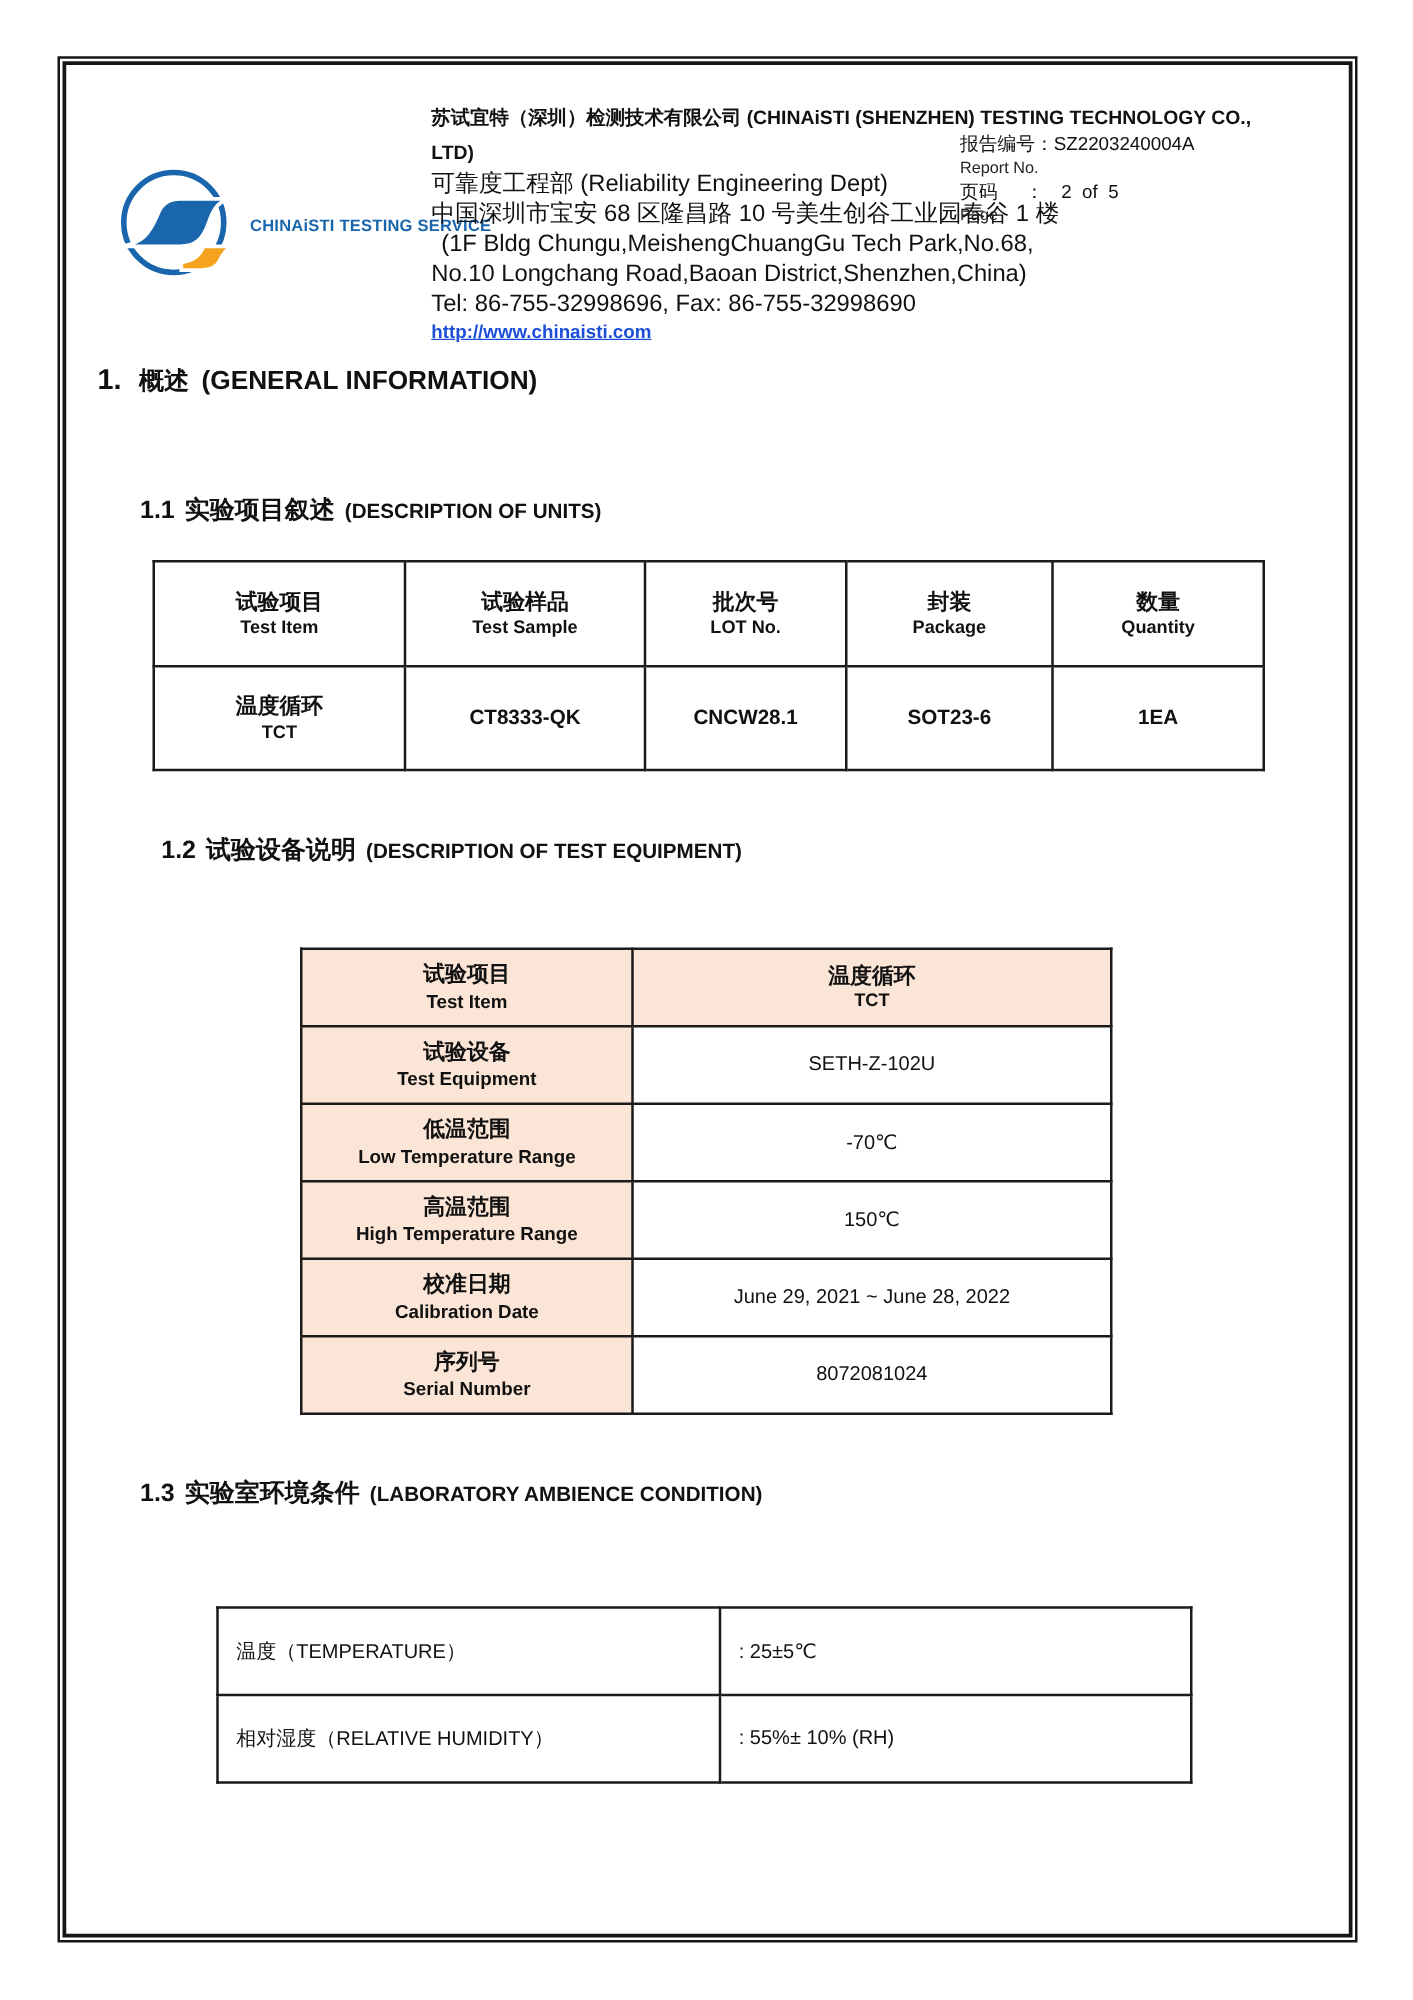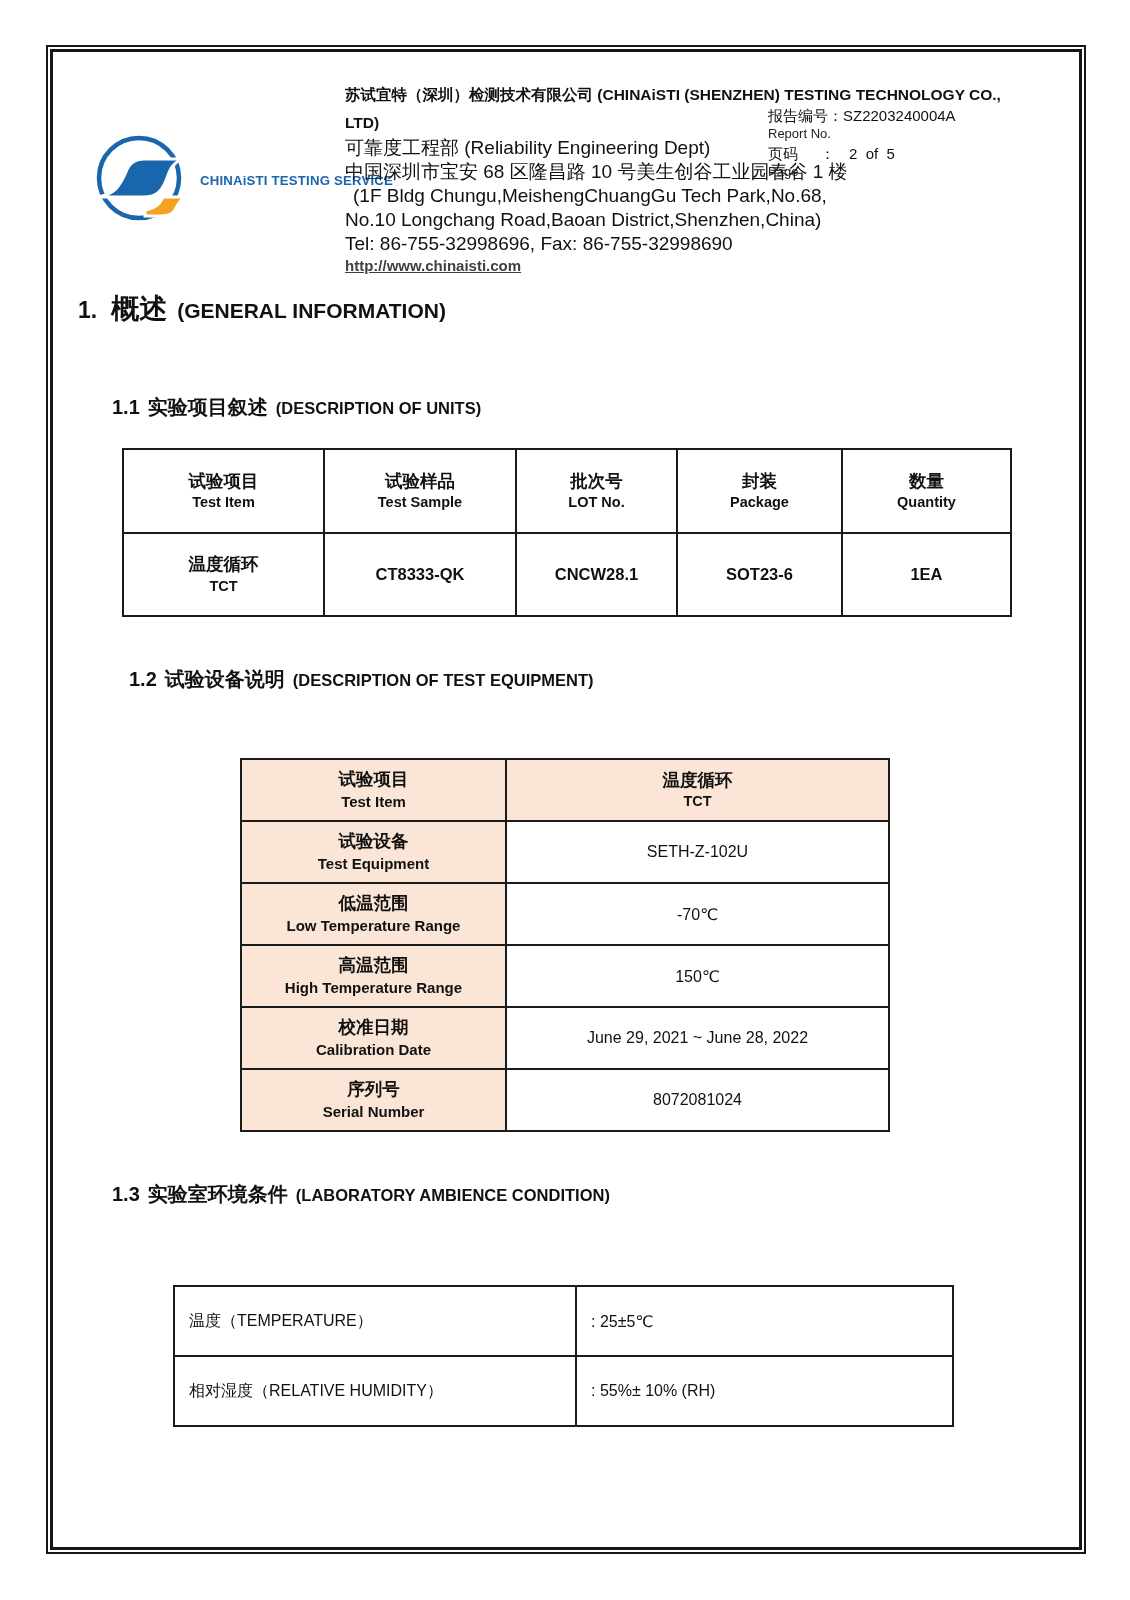--- a/index.html
+++ b/index.html
@@ -17,34 +17,34 @@
   .logo-text { display:flex; flex-direction:column; }
   .logo-cn { font-size:39px; font-weight:bold; color:#1a66ad; letter-spacing:3px; line-height:1.05; }
   .logo-en { font-size:13.2px; font-weight:bold; color:#1a66ad; letter-spacing:0.2px; margin-top:2px; }
 
   
   .company-block { position:absolute; left:345px; top:80px; width:655px; }
   .co-line1 { font-size:15.5px; font-weight:bold; line-height:30px; white-space:nowrap; }
   .co-line2 { font-size:15.5px; font-weight:bold; line-height:26px; }
   .addr { font-size:19px; line-height:24px; }
   .addr-indent { padding-left:8px; }
-  .website { display:inline-block; margin-top:1px; font-size:15px; font-weight:bold; color:#404040;
+  .website { display:inline-block; margin-top:1px; font-size:15px; font-weight:bold; color:#1d4ed8;
              text-decoration:underline; cursor:pointer; }
 
   
   .report-meta { position:absolute; left:768px; top:106px; }
   .meta-row { font-size:15px; line-height:20px; display:flex; }
   .meta-sub { font-size:13px; color:#222; line-height:15px; margin-bottom:3px; }
   .meta-val { white-space:pre; }
   .page-row .meta-colon { margin:0 14px 0 22px; }
 
   
   .h1 { position:absolute; left:78px; top:290px; font-weight:bold; }
   .h1 .num { font-size:23px; margin-right:14px; }
-  .h1 .cn  { font-size:28px; margin-right:10px; }
+  .h1 .cn  { font-size:20px; margin-right:10px; }
   .h1 .en  { font-size:21px; }
   .h2 { position:absolute; font-weight:bold; }
   .h2 .num { font-size:20px; margin-right:8px; }
   .h2 .cn  { font-size:20px; margin-right:8px; }
   .h2 .en  { font-size:16.5px;text-align:right; }
   .h2-units { left:112px; top:394px; }
   .h2-equip { left:129px; top:666px; }
   .h2-amb   { left:112px; top:1181px; }
 
   

